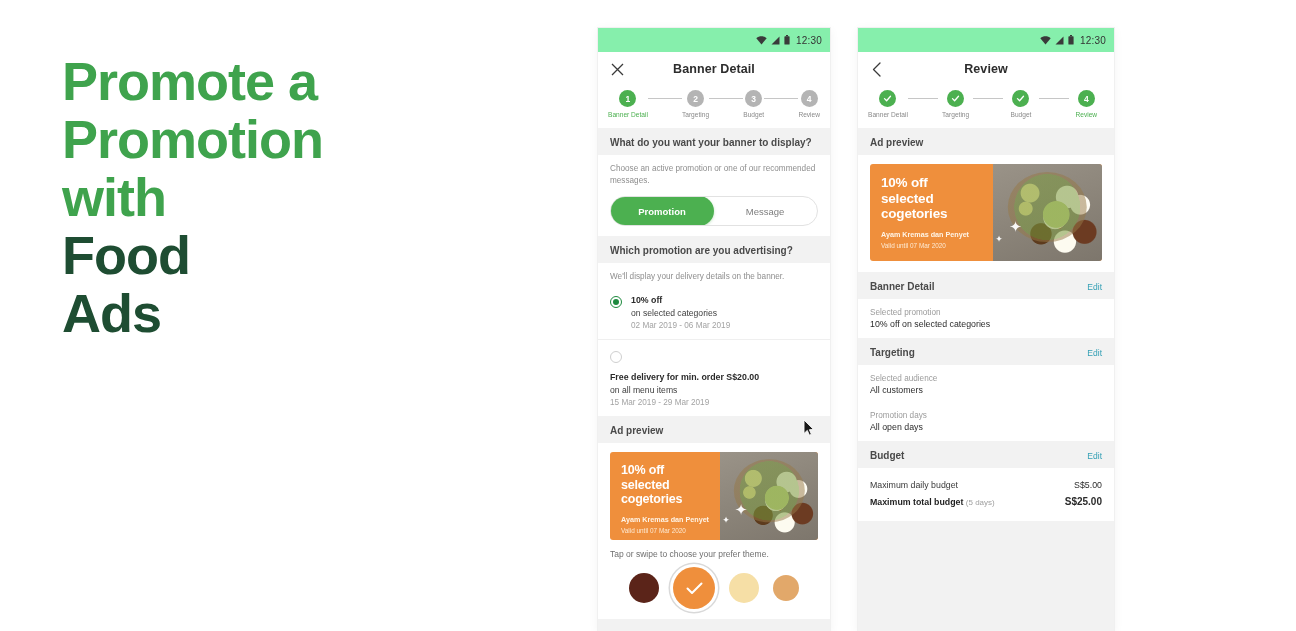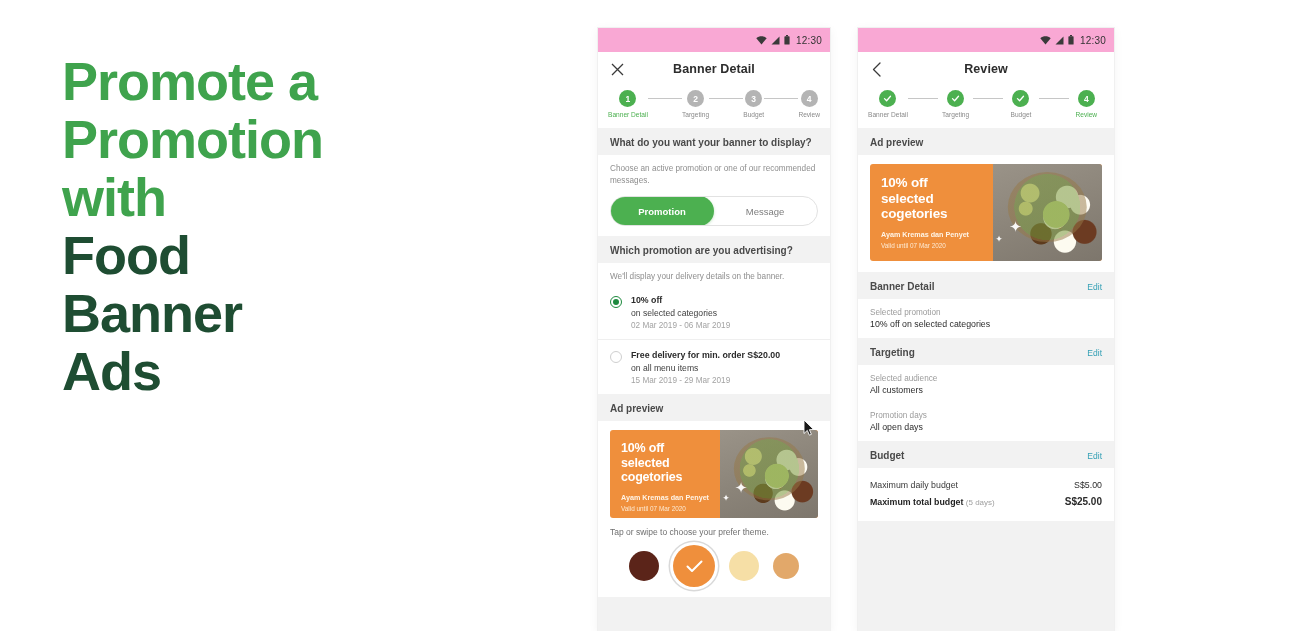--- a/index.html
+++ b/index.html
@@ -31,21 +31,21 @@
     background: #ffffff;
     overflow: hidden;
     box-shadow: 0 0 0 1px #f0f0f0, 0 2px 10px rgba(0,0,0,0.06);
   }
   #phone1 { left: 598px; width: 232px; height: 603px; }
   #phone2 { left: 858px; width: 256px; height: 603px; }
 
   .statusbar {
     height: 24px; display: flex; align-items: center;
     justify-content: flex-end; gap: 4px;
-    padding: 0 8px; background: #f9a8d4;
+    padding: 0 8px; background: #86efac;
     font-size: 9.5px; color: #3a3a3a;
   }
   .sb-icon { display:inline-block; line-height:0; }
   .sb-time { font-size: 10px; color:#333; margin-left:2px; letter-spacing:0.2px; }
 
   .appbar {
     height: 34px; position: relative;
     display:flex; align-items:center; justify-content:center;
     background:#fff;
   }
@@ -103,21 +103,21 @@
     flex:1; display:flex; align-items:center; justify-content:center;
     font-size:9.5px; color:#7d7d7d; cursor:pointer;
   }
   .seg-btn.sel {
     background:#4cb050; color:#fff; border-radius:16px; font-weight:600;
     margin:-1px; box-shadow:0 1px 3px rgba(76,176,80,0.35);
   }
 
   
   .opt { display:flex; gap:9px; padding: 10px 12px 9px 12px; }
-  .opt + .opt { border-top:1px solid #efefef; }
+  .opt + .opt { border-top:1px solid #efefef;flex-direction:column; }
   .radio {
     flex:0 0 auto; width:12px; height:12px; border-radius:50%;
     border:1.4px solid #cfcfcf; margin-top:1px; position:relative; cursor:pointer;
   }
   .radio.on { border-color:#1d8a3e; }
   .radio.on::after {
     content:""; position:absolute; left:50%; top:50%;
     width:6px; height:6px; border-radius:50%; background:#1d8a3e;
     transform: translate(-50%,-50%);
   }
@@ -197,21 +197,20 @@
 </head>
 <body>
 
 <div id="root">
 
   <div class="headline">
     <span class="hl-line hl-green">Promote a</span>
     <span class="hl-line hl-green">Promotion</span>
     <span class="hl-line hl-green">with</span>
     <span class="hl-line hl-dark">Food</span>
-    <span class="hl-line hl-dark">Banner</span>
     <span class="hl-line hl-dark">Ads</span>
   </div>
 
   <div class="phone" id="phone1">
 
     <div class="statusbar">
       <span class="sb-icon">
         <svg width="11" height="9" viewBox="0 0 11 9">
             <path d="M0.3 2.2 C3.3 -0.4 7.7 -0.4 10.7 2.2 L5.5 8.4 Z" fill="#3a3a3a"></path>
           </svg>

